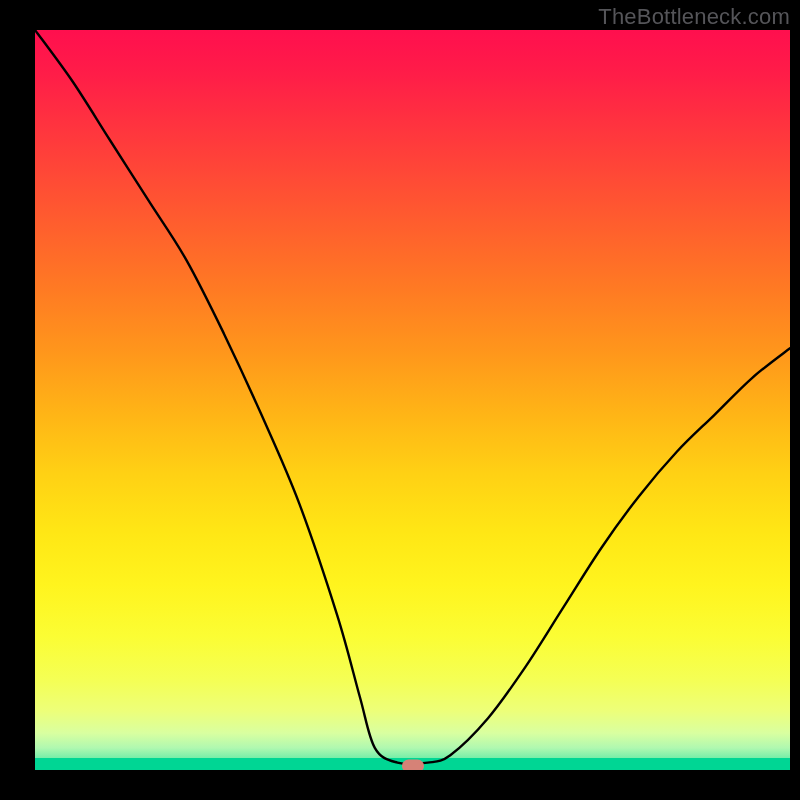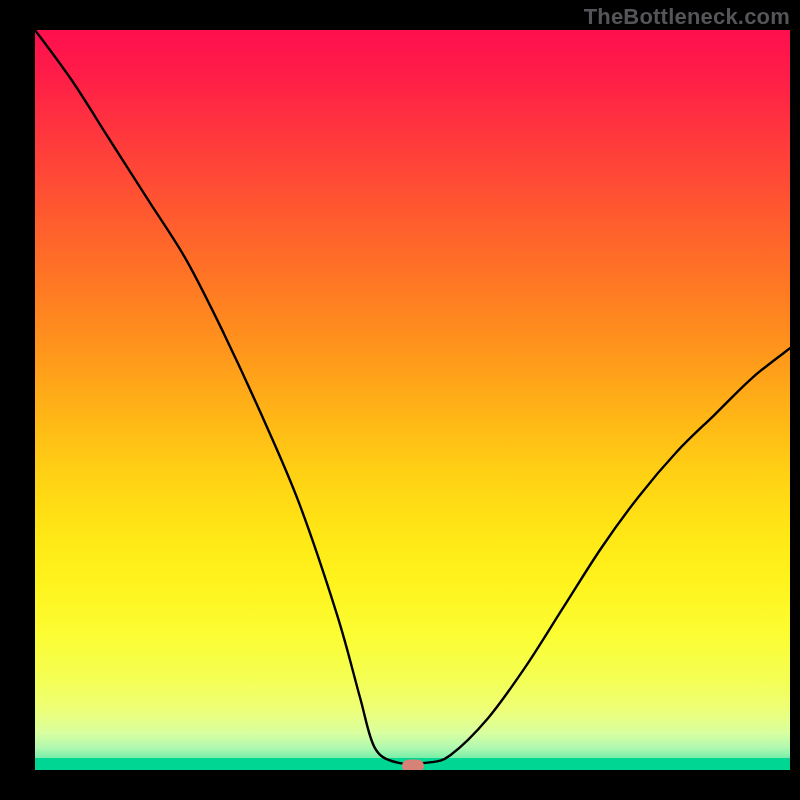--- a/index.html
+++ b/index.html
@@ -16,21 +16,21 @@
     width: 800px;
     height: 800px;
     background: #000;
   }
   .watermark {
     position: absolute;
     top: 4px;
     right: 10px;
     color: #555559;
     font-size: 22px;
-    font-weight: 700;
+    font-weight: 400;
     letter-spacing: 0.2px;
     z-index: 5;
     user-select: none;
   }
   
   .plot {
     position: absolute;
     left: 35px;
     top: 30px;
     width: 755px;

